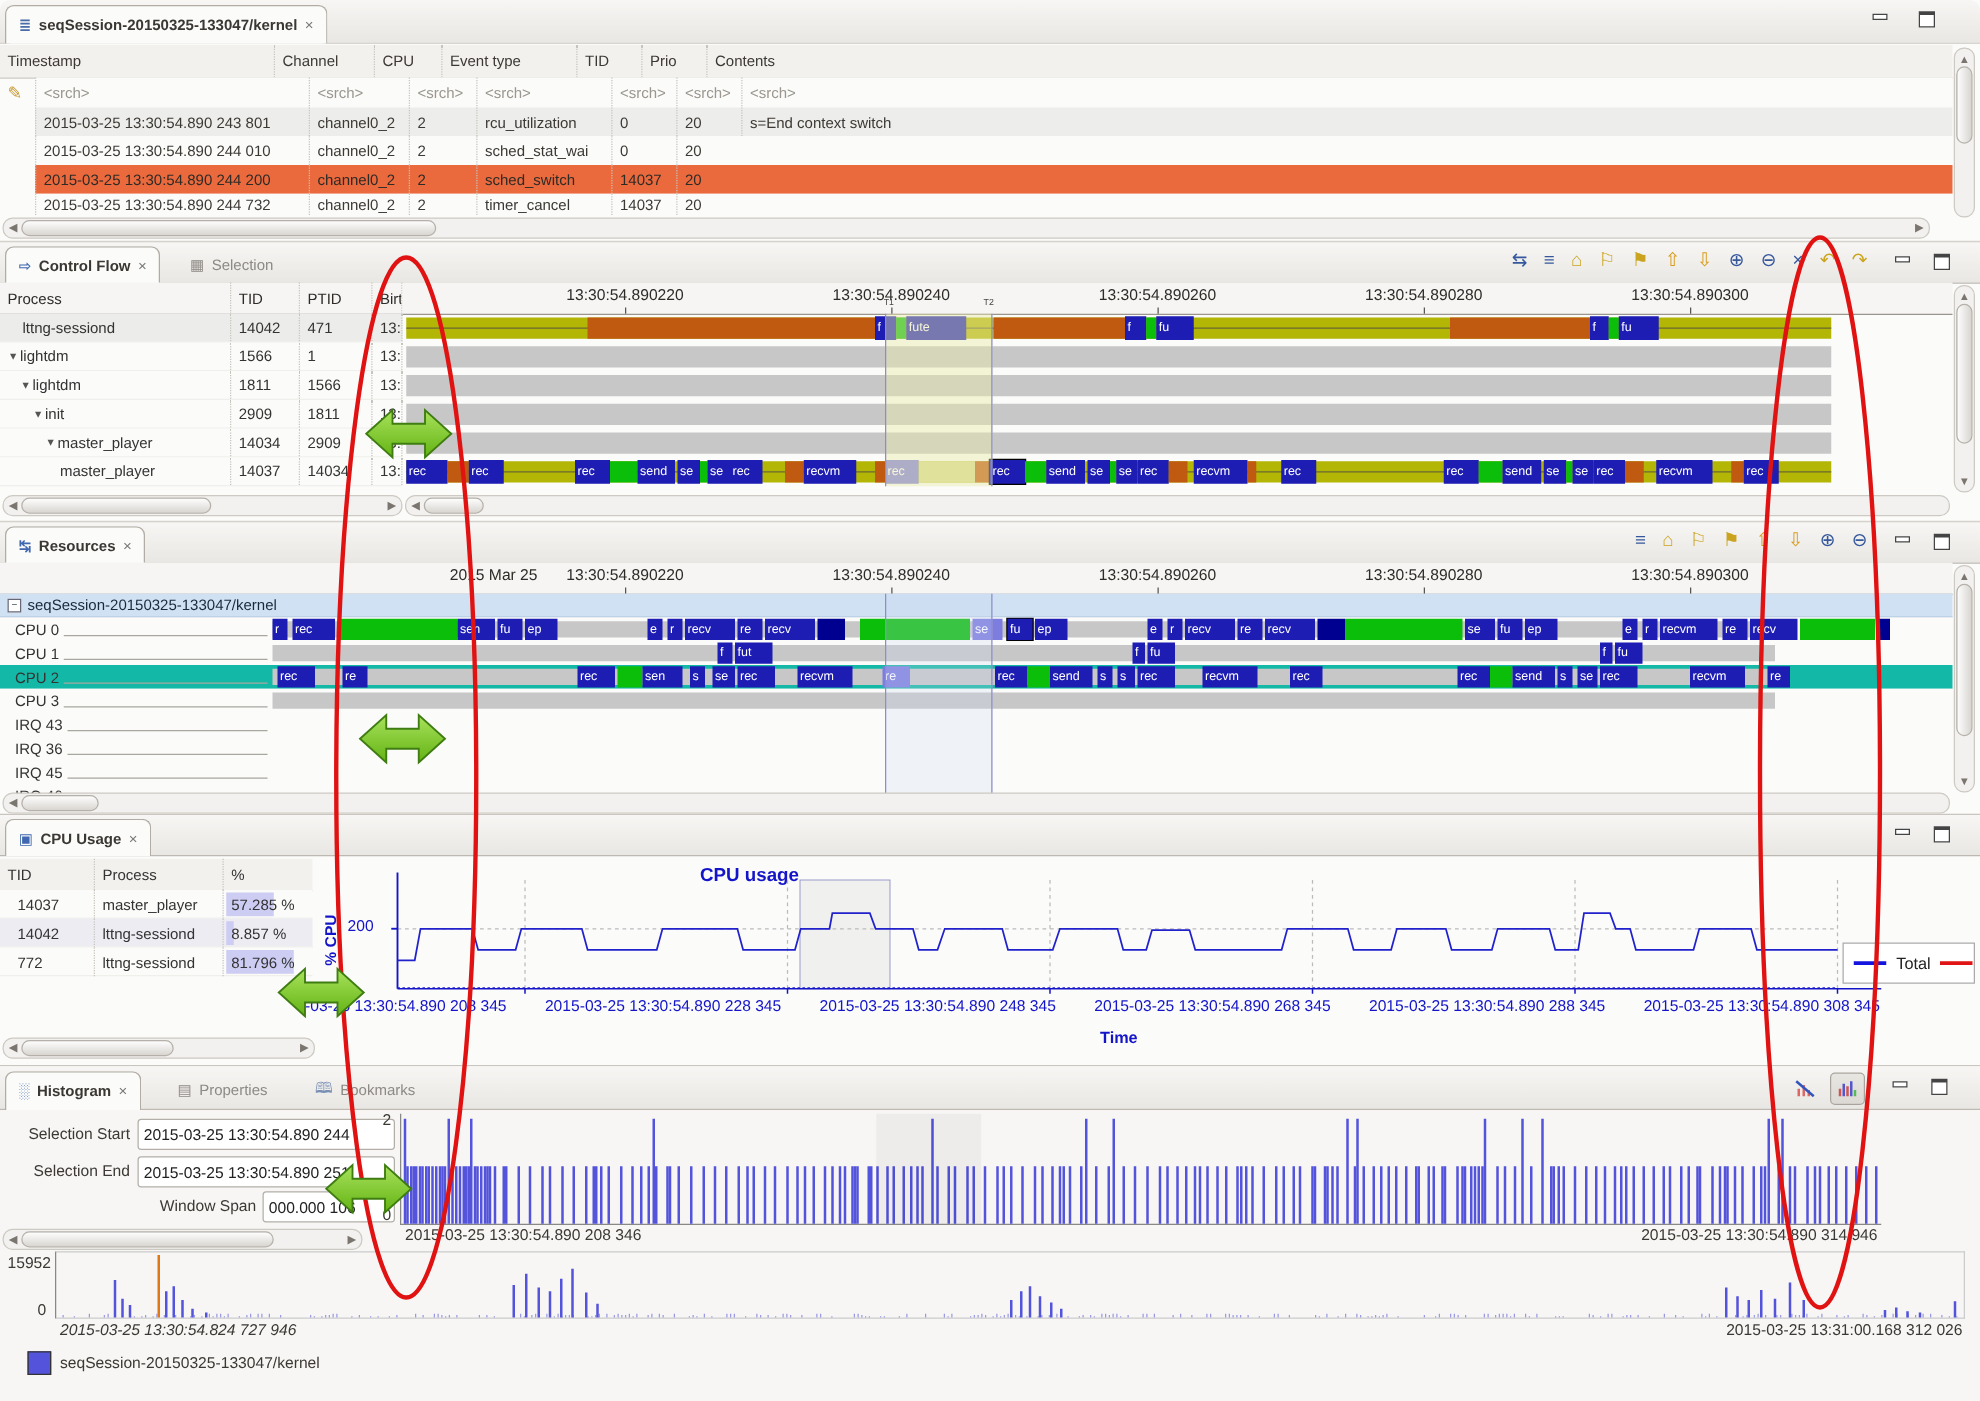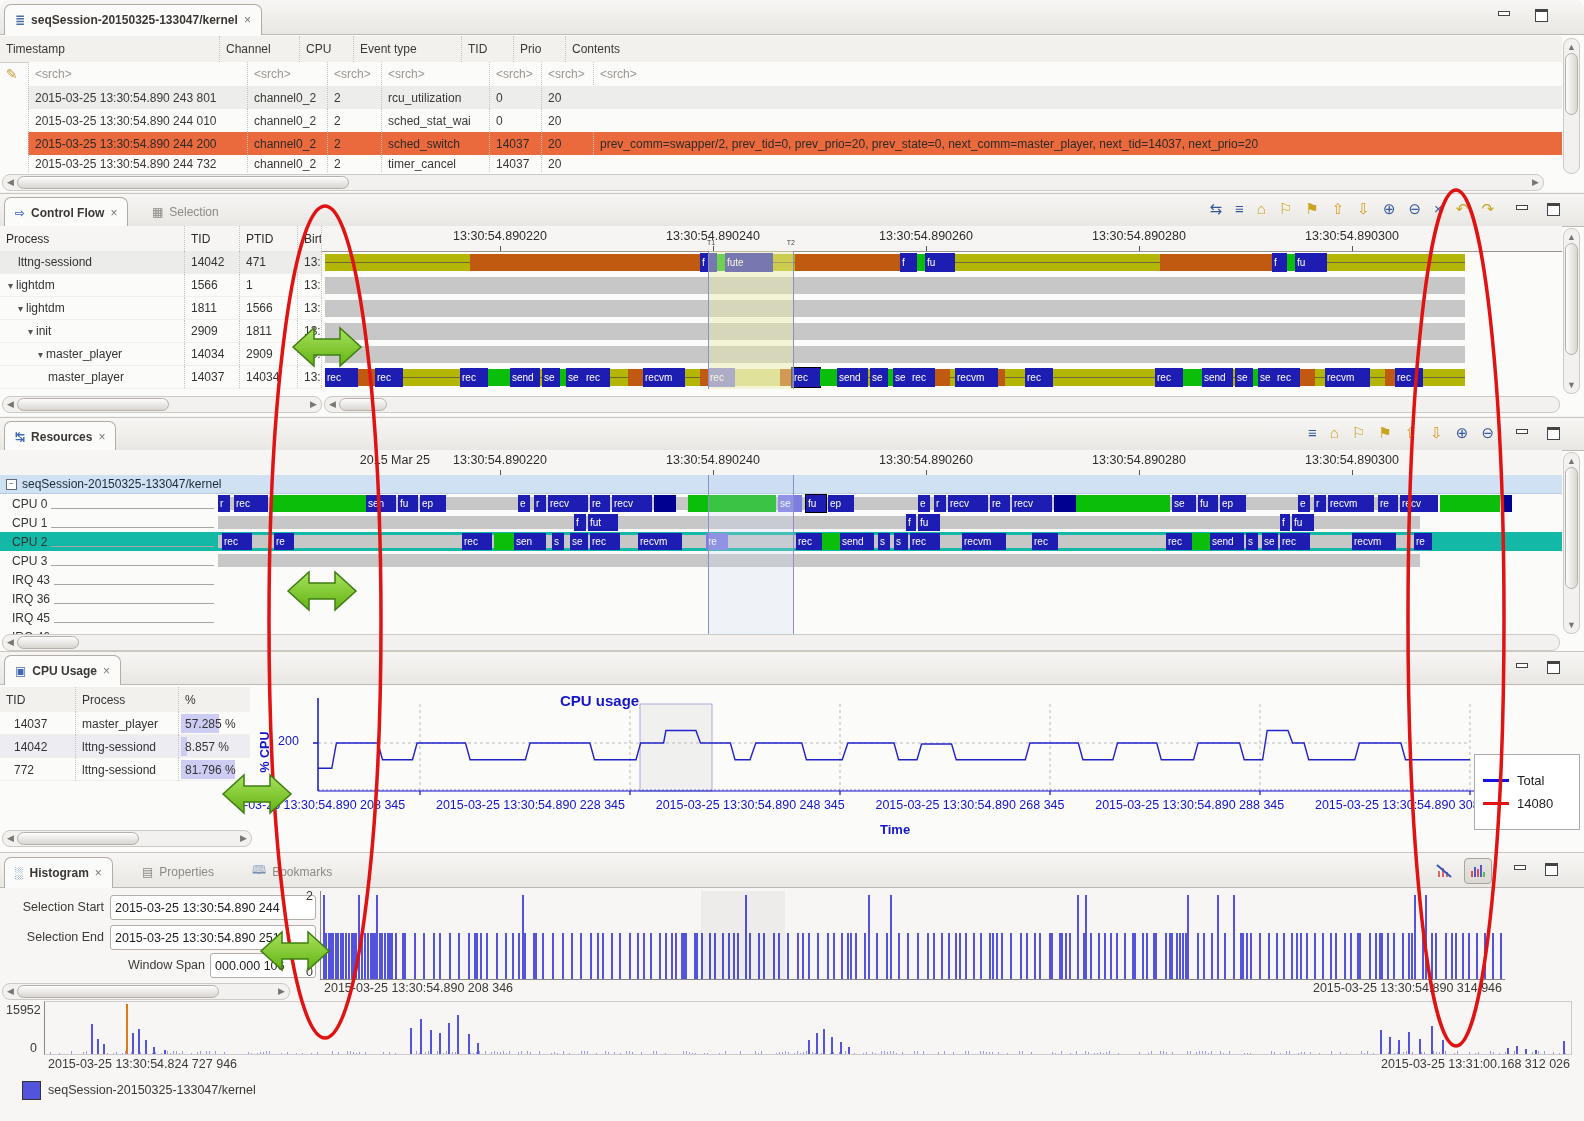--- a/index.html
+++ b/index.html
@@ -50,21 +50,21 @@
   .treecell{position:absolute;top:0;bottom:0;display:flex;align-items:center;overflow:hidden;white-space:nowrap;
             border-right:1px dotted #c7c4be;box-sizing:border-box;}
   .exp{color:#555;font-size:10px;margin-right:3px;}
   .selband{position:absolute;background:rgba(232,232,170,0.45);border-left:1px solid #8d8dc8;border-right:1px solid #8d8dc8;}
   .selband.blue{background:rgba(205,215,240,0.25);}
   .leader{flex:1;border-bottom:1px solid #a9a6a0;margin:0 4px;height:55%;}
   
   .cuhead{background:#f3f1ee;border-bottom:1px solid #cfccc6;position:absolute;display:flex;}
   .pctbar{position:absolute;left:2px;top:2px;bottom:2px;background:#cdcdf4;}
   .xlabels{position:absolute;display:flex;justify-content:space-between;color:#1414c8;font-size:12.5px;white-space:nowrap;}
-  .legendbox{position:absolute;background:#fff;border:1px solid #aaa;padding:18px 8px;display:flex;flex-direction:column;gap:8px;}
+  .legendbox{position:absolute;background:#fff;border:1px solid #aaa;padding:8px 8px;display:flex;flex-direction:row;gap:8px;}
   .lrow{display:flex;align-items:center;gap:8px;font-size:13px;color:#222;}
   .lline{width:26px;height:0;border-top:3px solid;}
   
   .hfield{position:absolute;height:23px;background:#fff;border:1px solid #b3afa8;border-radius:3px;
           display:flex;align-items:center;padding:0 4px;overflow:hidden;white-space:nowrap;font-size:12.5px;color:#222;}
   .hlabel{position:absolute;height:23px;display:flex;align-items:center;justify-content:flex-end;color:#3c3934;font-size:12.5px;}
   .hplot{position:absolute;border-left:1px solid #888;border-bottom:1px solid #888;}
   .hbar{position:absolute;bottom:0;width:2px;background:#5353dc;}
   .htime{position:absolute;color:#3c3934;font-size:12.5px;white-space:nowrap;}
   .iconbtn{width:26px;height:24px;border:1px solid transparent;border-radius:4px;display:flex;align-items:center;justify-content:center;}
@@ -104,37 +104,37 @@
         <div class="ecol srch" style="left: 513px; width: 52px;">&lt;srch&gt;</div>
         <div class="ecol srch" style="left: 565px; width: 947px;">&lt;srch&gt;</div>
       </div>
       <div class="erow" style="top: 86px; background: rgb(237, 237, 235);">
         <div class="ecol" style="left: 0px; width: 219px; color: rgb(60, 57, 52);">2015-03-25 13:30:54.890 243 801</div>
         <div class="ecol" style="left: 219px; width: 80px; color: rgb(60, 57, 52);">channel0_2</div>
         <div class="ecol" style="left: 299px; width: 54px; color: rgb(60, 57, 52);">2</div>
         <div class="ecol" style="left: 353px; width: 108px; color: rgb(60, 57, 52);">rcu_utilization</div>
         <div class="ecol" style="left: 461px; width: 52px; color: rgb(60, 57, 52);">0</div>
         <div class="ecol" style="left: 513px; width: 52px; color: rgb(60, 57, 52);">20</div>
+        <div class="ecol" style="left: 565px; width: 947px; color: rgb(60, 57, 52);">s=End context switch</div>
       </div>
       <div class="erow" style="top: 109px; background: rgb(251, 251, 250);">
         <div class="ecol" style="left: 0px; width: 219px; color: rgb(60, 57, 52);">2015-03-25 13:30:54.890 244 010</div>
         <div class="ecol" style="left: 219px; width: 80px; color: rgb(60, 57, 52);">channel0_2</div>
         <div class="ecol" style="left: 299px; width: 54px; color: rgb(60, 57, 52);">2</div>
         <div class="ecol" style="left: 353px; width: 108px; color: rgb(60, 57, 52);">sched_stat_wai</div>
         <div class="ecol" style="left: 461px; width: 52px; color: rgb(60, 57, 52);">0</div>
         <div class="ecol" style="left: 513px; width: 52px; color: rgb(60, 57, 52);">20</div>
       </div>
       <div class="erow" style="top: 132px; background: rgb(234, 106, 61);">
         <div class="ecol" style="left: 0px; width: 219px; color: rgb(46, 42, 38);">2015-03-25 13:30:54.890 244 200</div>
         <div class="ecol" style="left: 219px; width: 80px; color: rgb(46, 42, 38);">channel0_2</div>
         <div class="ecol" style="left: 299px; width: 54px; color: rgb(46, 42, 38);">2</div>
         <div class="ecol" style="left: 353px; width: 108px; color: rgb(46, 42, 38);">sched_switch</div>
         <div class="ecol" style="left: 461px; width: 52px; color: rgb(46, 42, 38);">14037</div>
         <div class="ecol" style="left: 513px; width: 52px; color: rgb(46, 42, 38);">20</div>
-        <div class="ecol" style="left: 565px; width: 947px; color: rgb(46, 42, 38);">prev_comm=swapper/2, prev_tid=0, prev_prio=20, prev_state=0, next_comm=master_player, next_tid=14037, next_prio=20</div>
       </div>
       <div class="erow" style="top: 155px; background: rgb(251, 251, 250); height: 17px; overflow: hidden;">
         <div class="ecol" style="left: 0px; width: 219px; color: rgb(60, 57, 52);">2015-03-25 13:30:54.890 244 732</div>
         <div class="ecol" style="left: 219px; width: 80px; color: rgb(60, 57, 52);">channel0_2</div>
         <div class="ecol" style="left: 299px; width: 54px; color: rgb(60, 57, 52);">2</div>
         <div class="ecol" style="left: 353px; width: 108px; color: rgb(60, 57, 52);">timer_cancel</div>
         <div class="ecol" style="left: 461px; width: 52px; color: rgb(60, 57, 52);">14037</div>
         <div class="ecol" style="left: 513px; width: 52px; color: rgb(60, 57, 52);">20</div>
       </div>
     </div>
@@ -1152,21 +1152,21 @@
       <div class="hbar" style="left: 1363px; width: 2px; height: 22px; background: rgb(83, 83, 220);"></div>
       <div class="hbar" style="left: 1374px; width: 2px; height: 15px; background: rgb(83, 83, 220);"></div>
       <div class="hbar" style="left: 1386px; width: 2px; height: 28px; background: rgb(83, 83, 220);"></div>
       <div class="hbar" style="left: 1397px; width: 2px; height: 14px; background: rgb(83, 83, 220);"></div>
       <div class="hbar" style="left: 1462px; width: 2px; height: 6px; background: rgb(83, 83, 220);"></div>
       <div class="hbar" style="left: 1471px; width: 2px; height: 8px; background: rgb(83, 83, 220);"></div>
       <div class="hbar" style="left: 1480px; width: 2px; height: 5px; background: rgb(83, 83, 220);"></div>
       <div class="hbar" style="left: 1490px; width: 2px; height: 4px; background: rgb(83, 83, 220);"></div>
       <div class="hbar" style="left: 1518px; width: 2px; height: 13px; background: rgb(83, 83, 220);"></div>
     </div>
-  <span class="htime" style="left:48px;top:204px;">2015-03-25 13:30:54.824 727 946</span>
+  <span class="htime" style="left:48px;top:204px;font-style:italic;">2015-03-25 13:30:54.824 727 946</span>
   <span class="htime" style="right:14px;top:204px;">2015-03-25 13:31:00.168 312 026</span>
 
   <span style="position:absolute;left:22px;top:228px;width:17px;height:17px;background:#5353dc;border:1px solid #333;"></span>
   <span class="htime" style="left:48px;top:230px;">seqSession-20150325-133047/kernel</span>
 </div>
 
 <svg class="overlay" width="1584" height="1121">
   <defs>
     <linearGradient id="ag" x1="0" y1="0" x2="0" y2="1">
       <stop offset="0" stop-color="#a8e25c"></stop>

